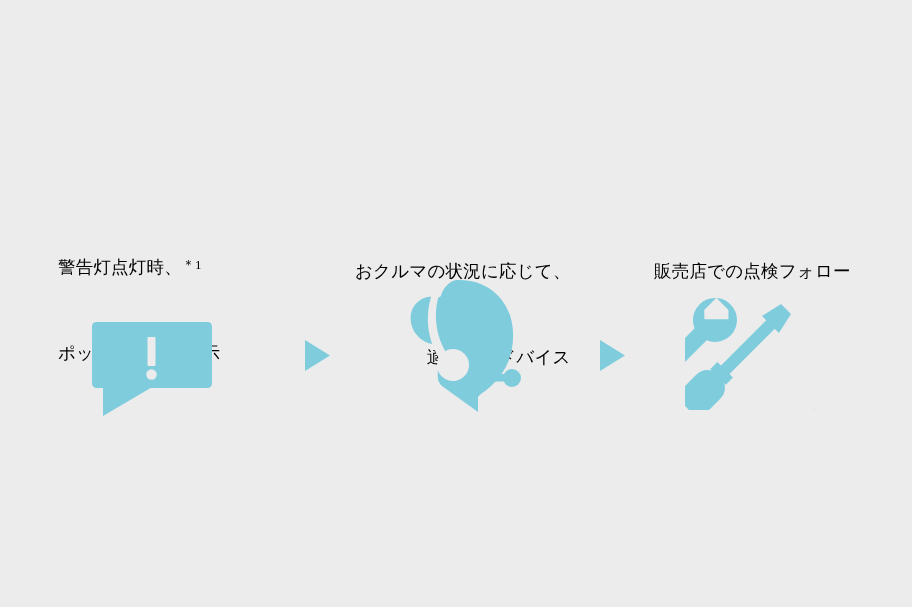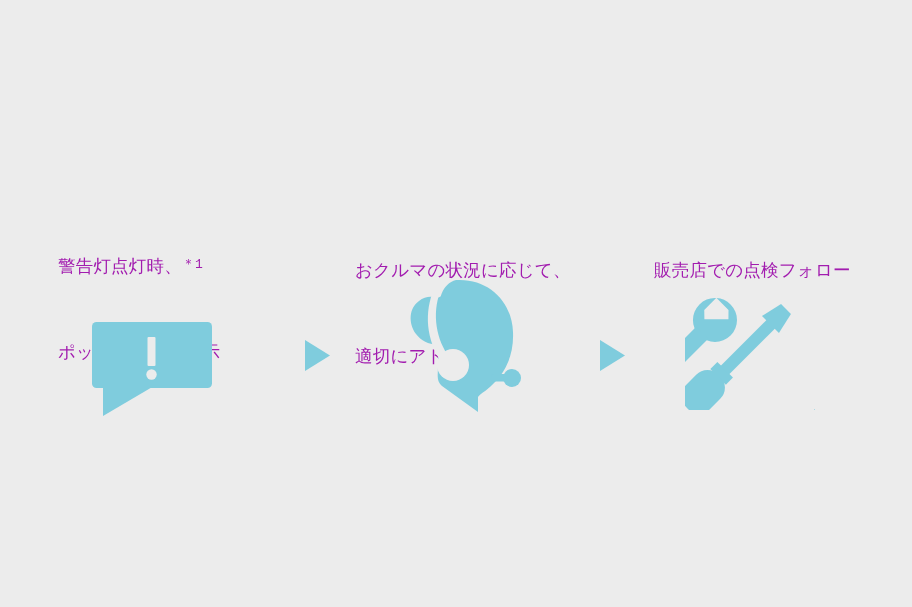--- a/index.html
+++ b/index.html
@@ -19,26 +19,26 @@
     position: absolute;
     left: 0;
     top: 0;
     width: 912px;
     height: 607px;
   }
   .step {
     position: absolute;
   }
   .step-caption {
-    color: #a21caf;
+    color: #000000;
     font-size: 17.5px;
     line-height: 1.63;
     letter-spacing: 0.2px;
     white-space: pre;
-    font-family: Liberation Mono, monospace;
+    font-family: Liberation Serif, serif;
   }
   .caption-line {
     display: block;
     white-space: pre;
   }
   .footnote-mark {
     font-size: 13px;
     vertical-align: 0.30em;
     letter-spacing: 0;
   }
@@ -47,21 +47,21 @@
   }
   .arrow {
     position: absolute;
   }
 
   
   #step-1 { left: 58px; top: 196px; }
   #icon-1 { left: 92px; top: 322px; width: 120px; height: 96px; }
 
   
-  #step-2 { left: 355px; top: 200px; }
+  #step-2 { left: 355px; top: 200px; text-align: right; }
   #icon-2 { left: 396px; top: 278px; width: 130px; height: 135px; }
 
   
   #step-3 { left: 654px; top: 200px; }
   #icon-3 { left: 685px; top: 292px; width: 130px; height: 118px; }
 
   
   #arrow-1 { left: 303px; top: 339px; width: 28px; height: 33px; }
   #arrow-2 { left: 598px; top: 339px; width: 28px; height: 33px; }
 </style>

